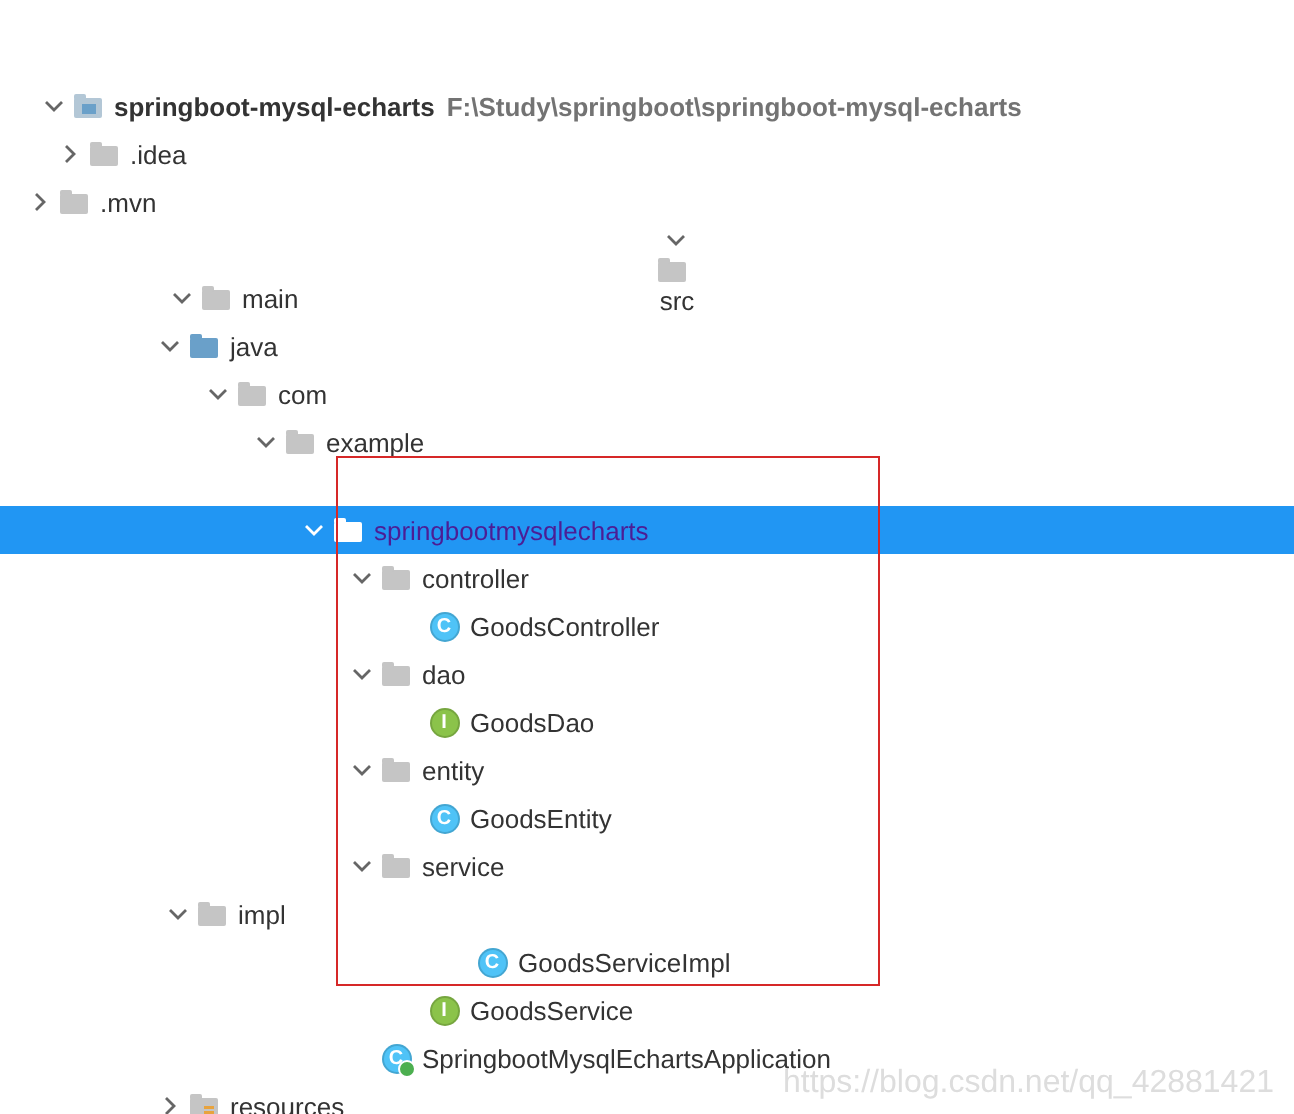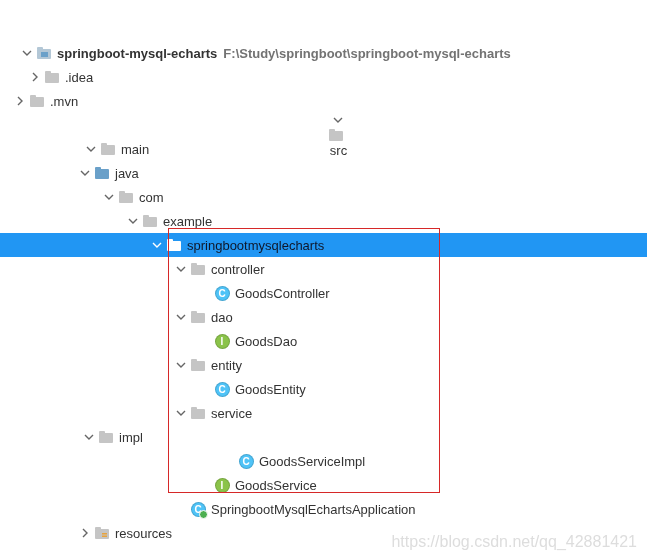--- a/index.html
+++ b/index.html
@@ -16,21 +16,22 @@
     .tree { padding: 6px 0; }
     .row {
       display: flex;
       align-items: center;
       height: 24px;
       white-space: nowrap;
       cursor: pointer;
     }
     .row.selected {
       background: #2196f3;
-      color: #0f172a;
+      color: #4c1d95;
+      margin-top: 20px;
     }
     .row.selected .folder-icon { filter: brightness(1.5); }
     .arrow {
       width: 14px;
       height: 14px;
       display: inline-flex;
       align-items: center;
       justify-content: center;
       margin-right: 2px;
       flex-shrink: 0;

